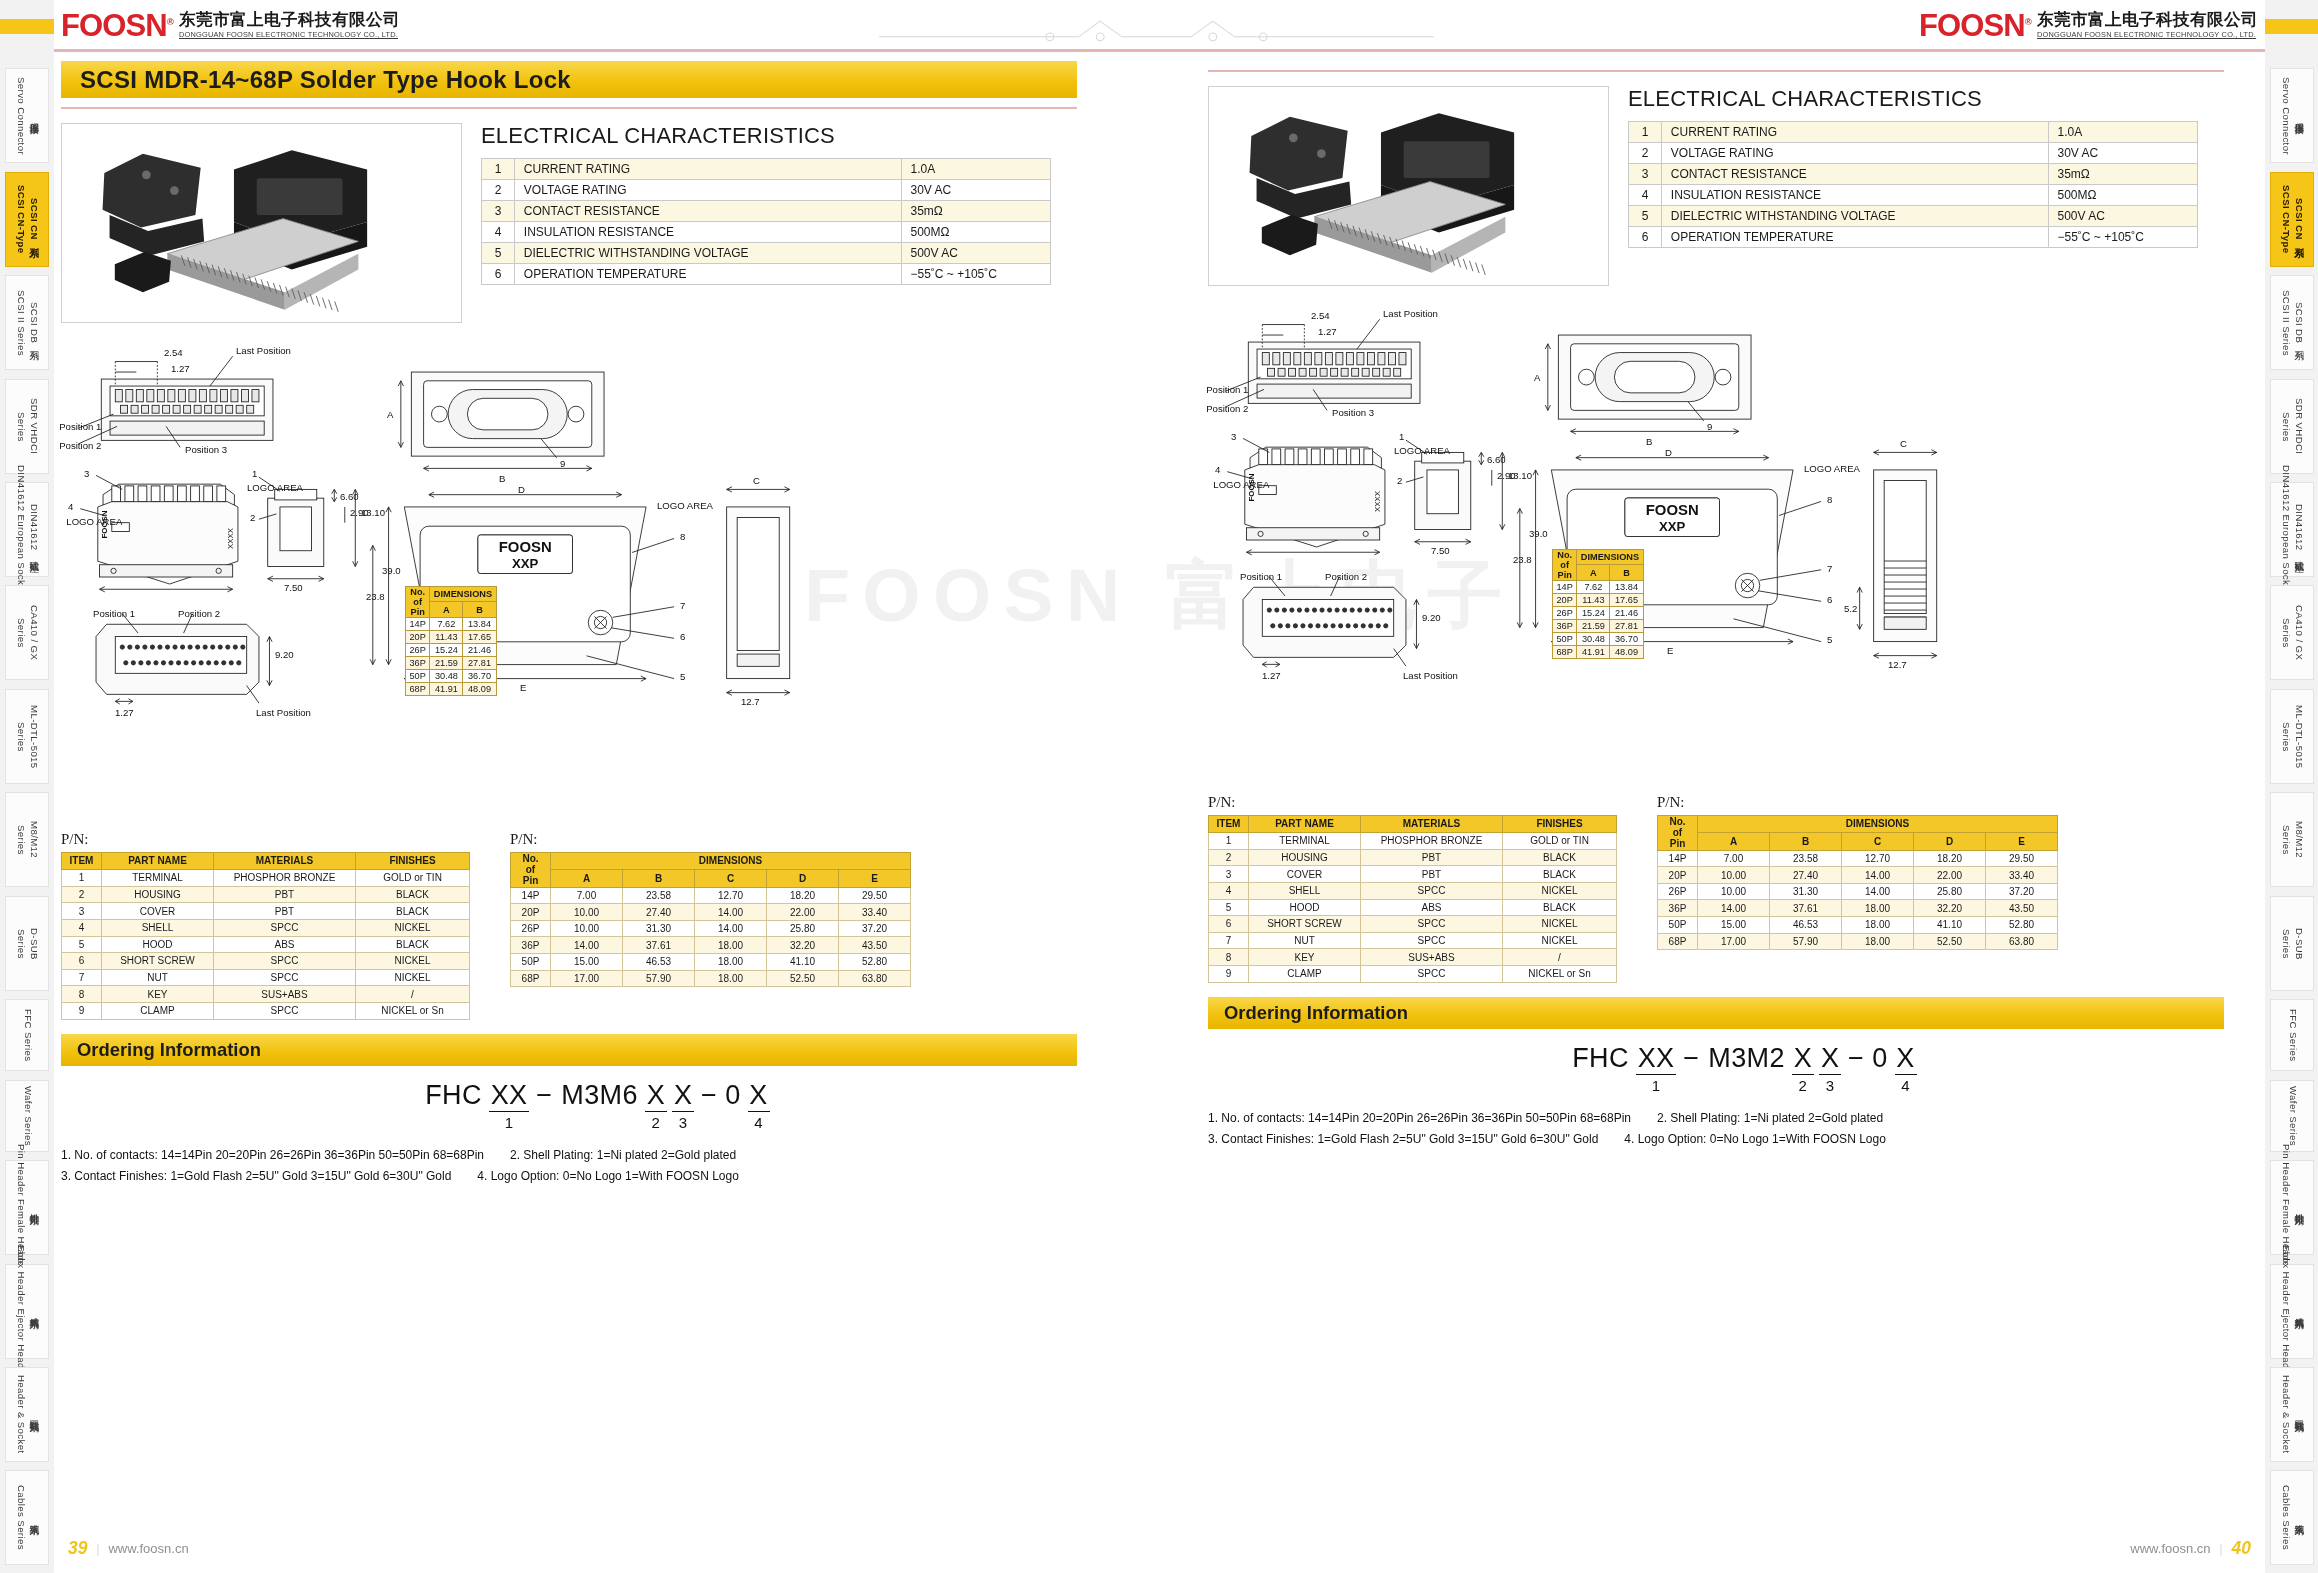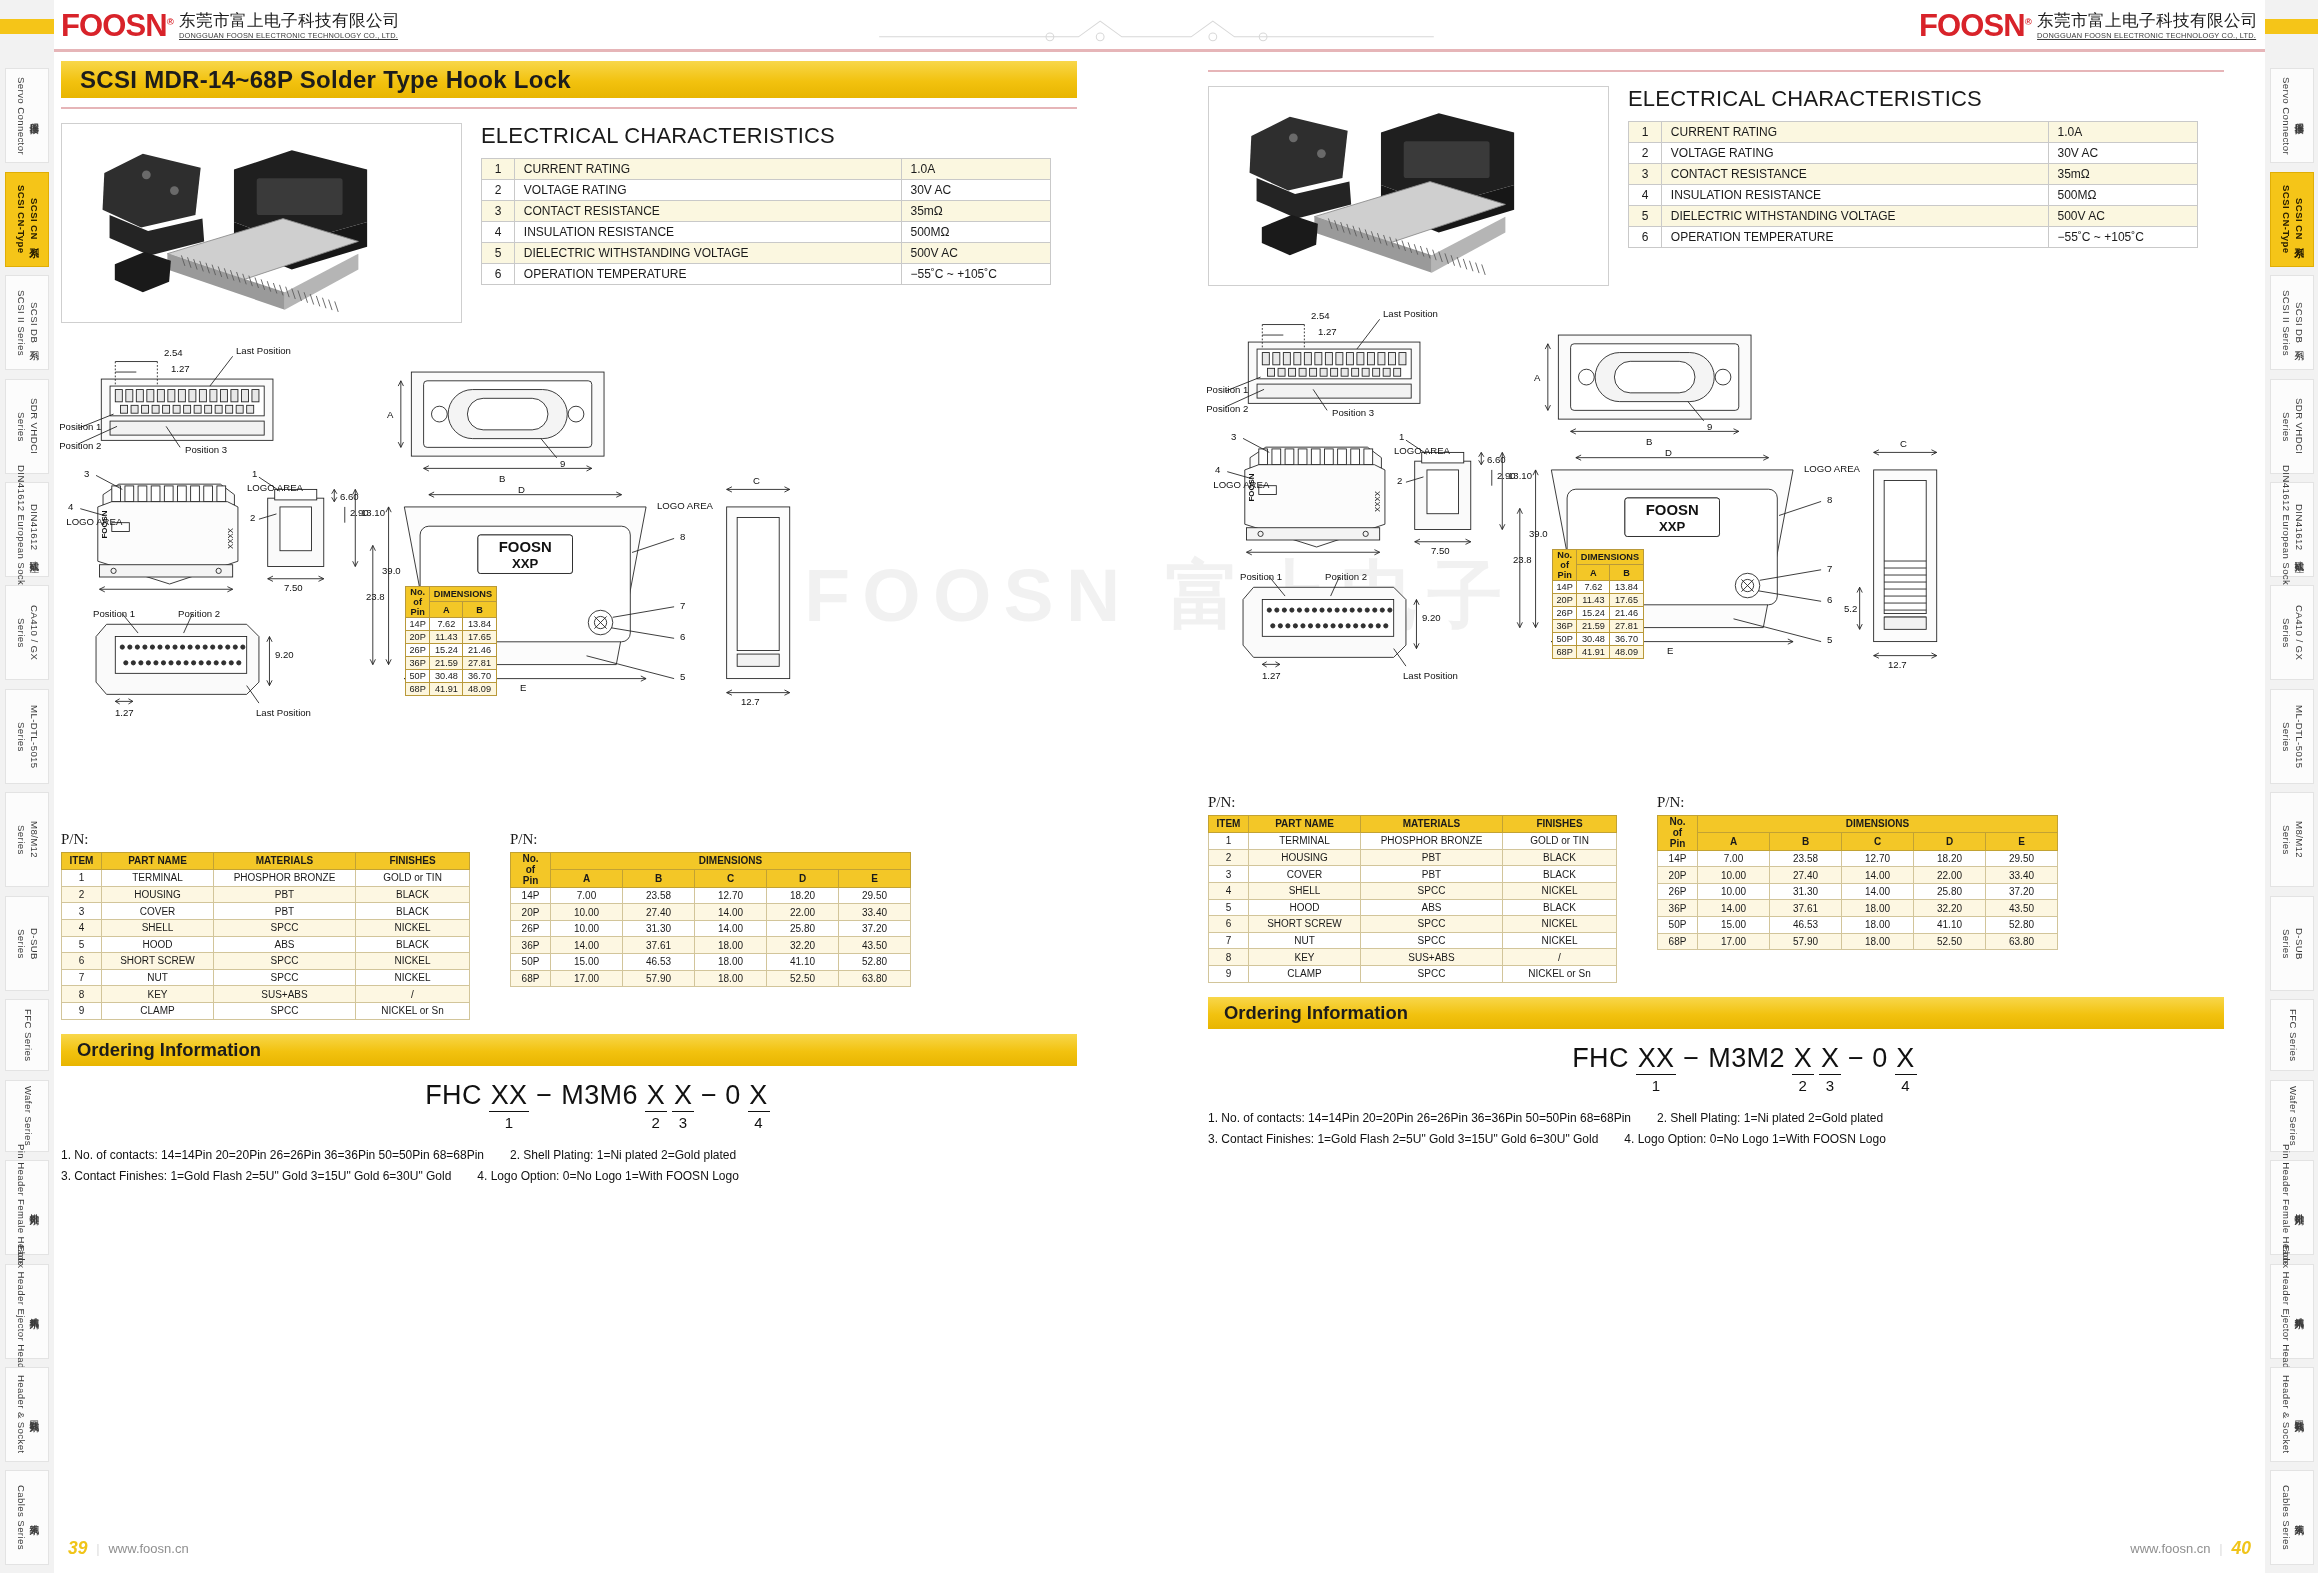--- a/index.html
+++ b/index.html
@@ -24,28 +24,28 @@
   .rail-tab .vtxt {
     writing-mode: vertical-rl;
     text-orientation: mixed;
     font-size: 9.6px; line-height: 1.35; color: #3a3a3a;
     letter-spacing: 0.4px; white-space: pre; text-align: center;
     padding: 3.5px 0;
   }
   .rail-tab.active .vtxt { color: #2a2000; font-weight: bold; }
   .hdr-bar { position: absolute; left: 54px; right: 54px; top: 49px; height: 2.6px; background: #e6b5b8; }
   .hdr-accent { position: absolute; top: 19px; width: 54px; height: 15px; background: #f5c518; }
-  .logo-wrap { position: absolute; top: 10.5px; display: flex; align-items: flex-end; gap: 6.1px; }
+  .logo-wrap { position: absolute; top: 10.5px; display: flex; align-items: center; gap: 6.1px; }
   .logo-mark {
     font-size: 31px; font-weight: bold; color: #d8232a;
     letter-spacing: -0.9px; line-height: .95;
     font-family: "Liberation Sans", sans-serif;
   }
   .logo-reg { font-size: 9.6px; color: #d8232a; vertical-align: super; }
-  .logo-cn { font-size: 16.6px; font-weight: normal; color: #1a1a1a; line-height: 1.05; letter-spacing: 0.4px; }
+  .logo-cn { font-size: 16.6px; font-weight: bold; color: #1a1a1a; line-height: 1.05; letter-spacing: 0.4px; }
   .logo-en { font-size: 7.4px; color: #3a3a3a; letter-spacing: 0.2px; margin-top: 1.8px; text-decoration: underline; }
   .hdr-deco { position: absolute; top: 16px; height: 26px; }
   .hdr-deco svg { display: block; }
 
   
   .panel { position: absolute; top: 61px; width: 1071px; height: 1437px; }
   .panel.left { left: 61px; }
   .panel.right { left: 1208px; }
 
   .title-band {

